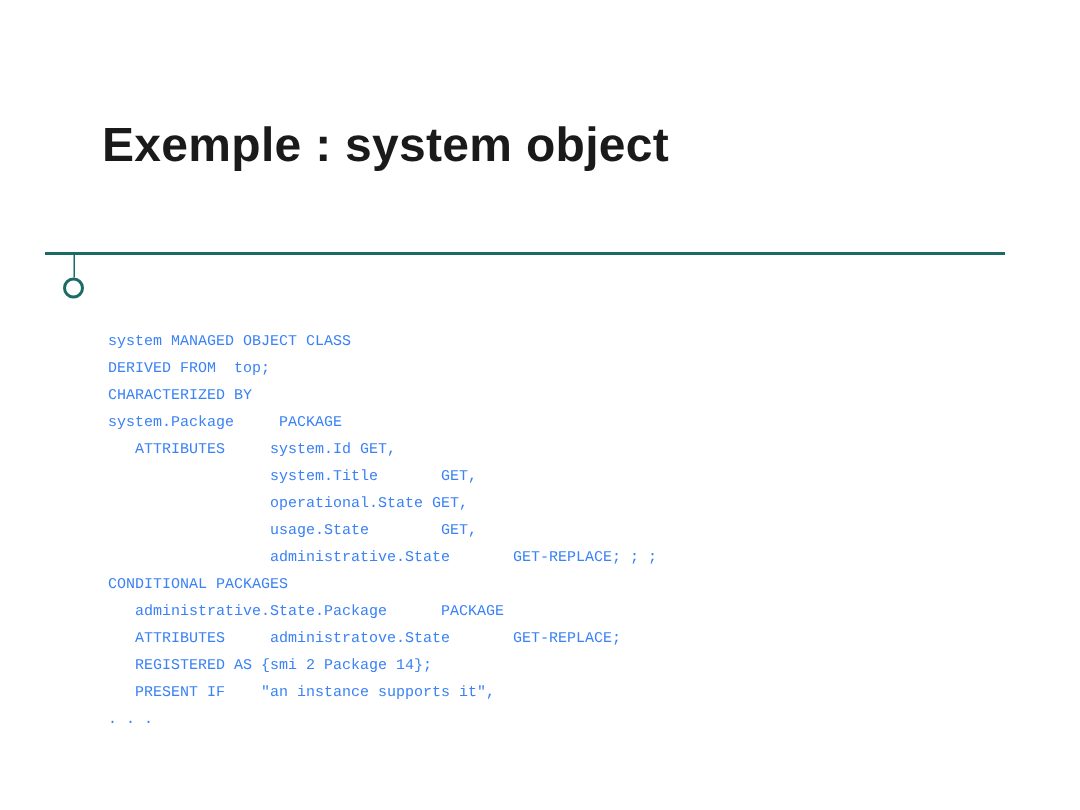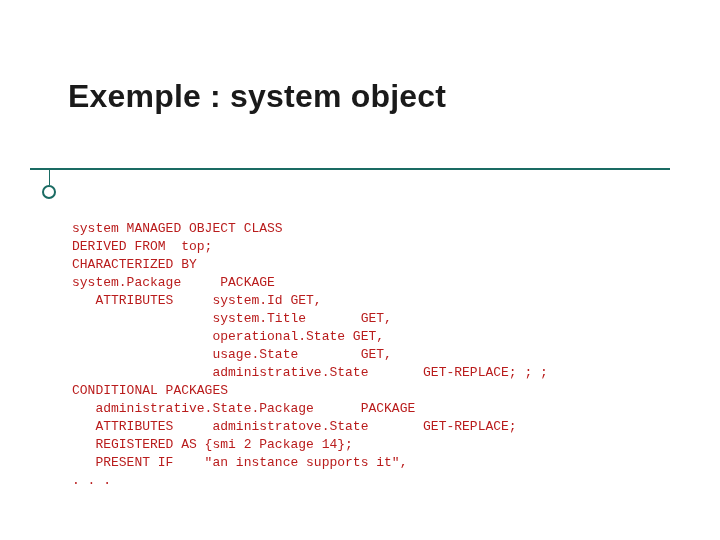--- a/index.html
+++ b/index.html
@@ -51,23 +51,23 @@
     top: 168px;
     width: 1px;
     height: 17px;
     background: #1a6b63;
   }
   .code {
     position: absolute;
     left: 72px;
     top: 220px;
     font-family: "Courier New", Courier, monospace;
-    font-size: 13px;
+    font-size: 10px;
     line-height: 18px;
-    color: #b91c1c;
+    color: #3b82f6;
     white-space: pre;
   }
 </style>
 </head>
 <body>
 
 <div class="slide">
 
   <div class="title">Exemple : system object</div>
 

